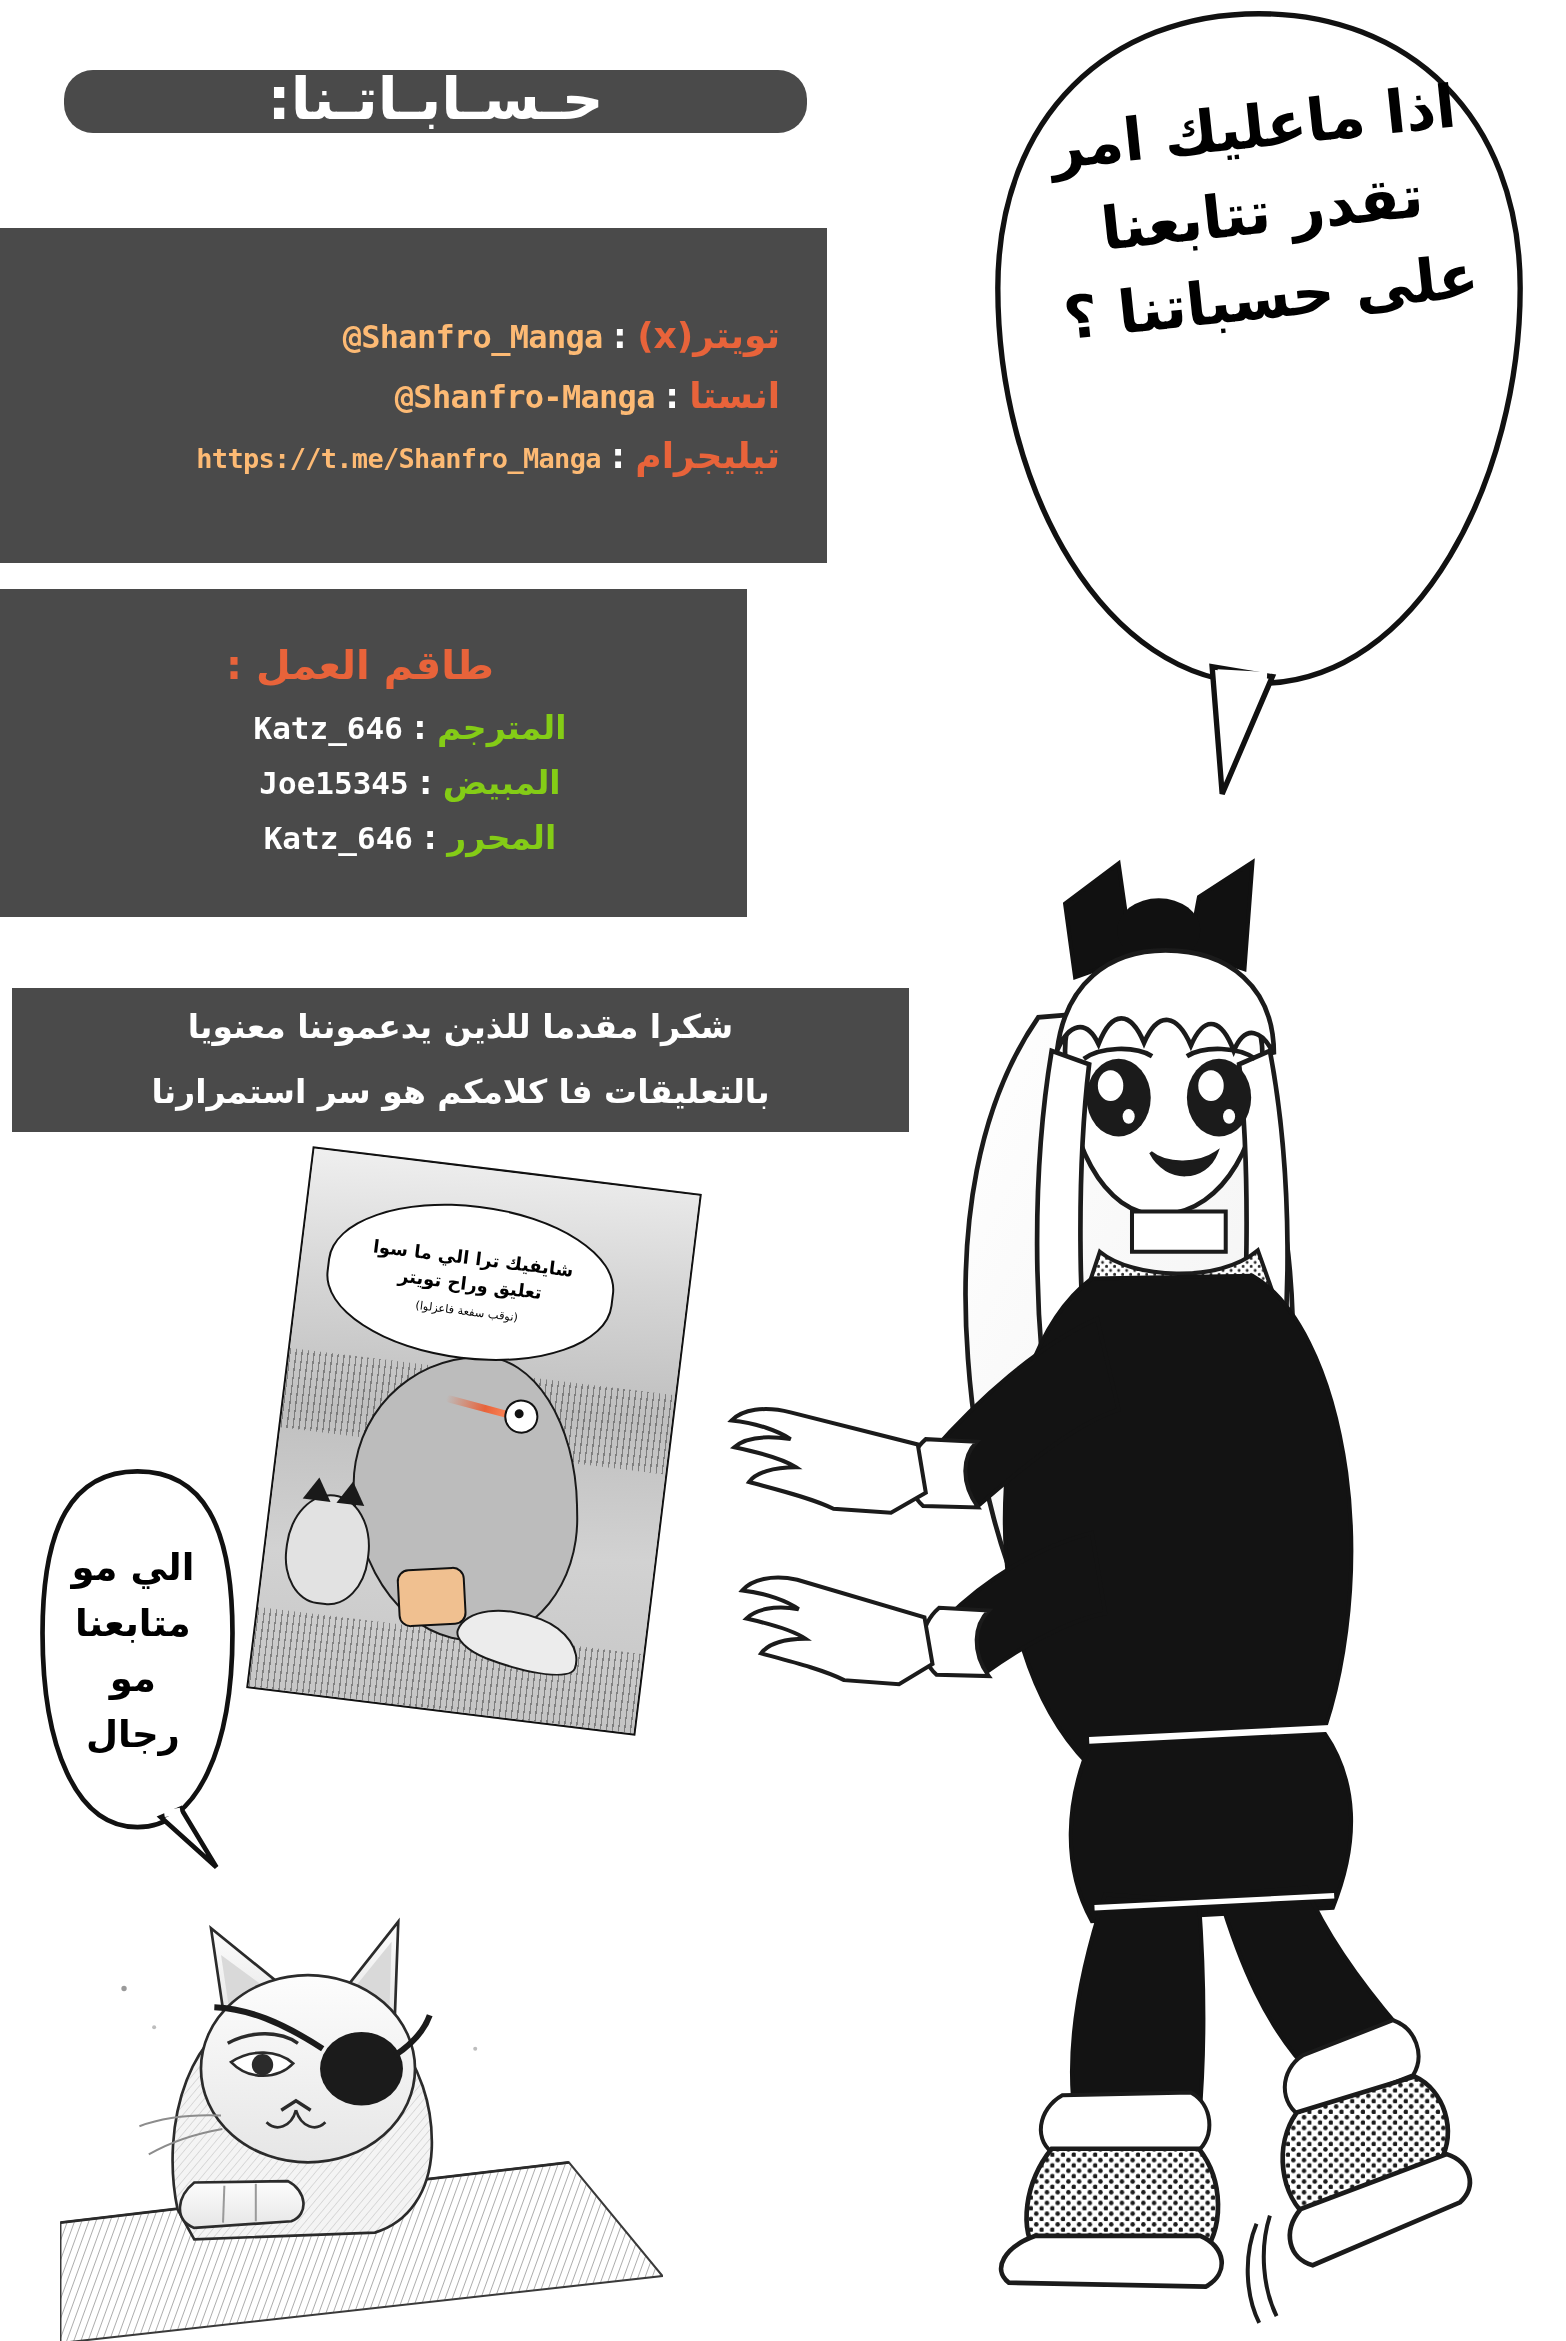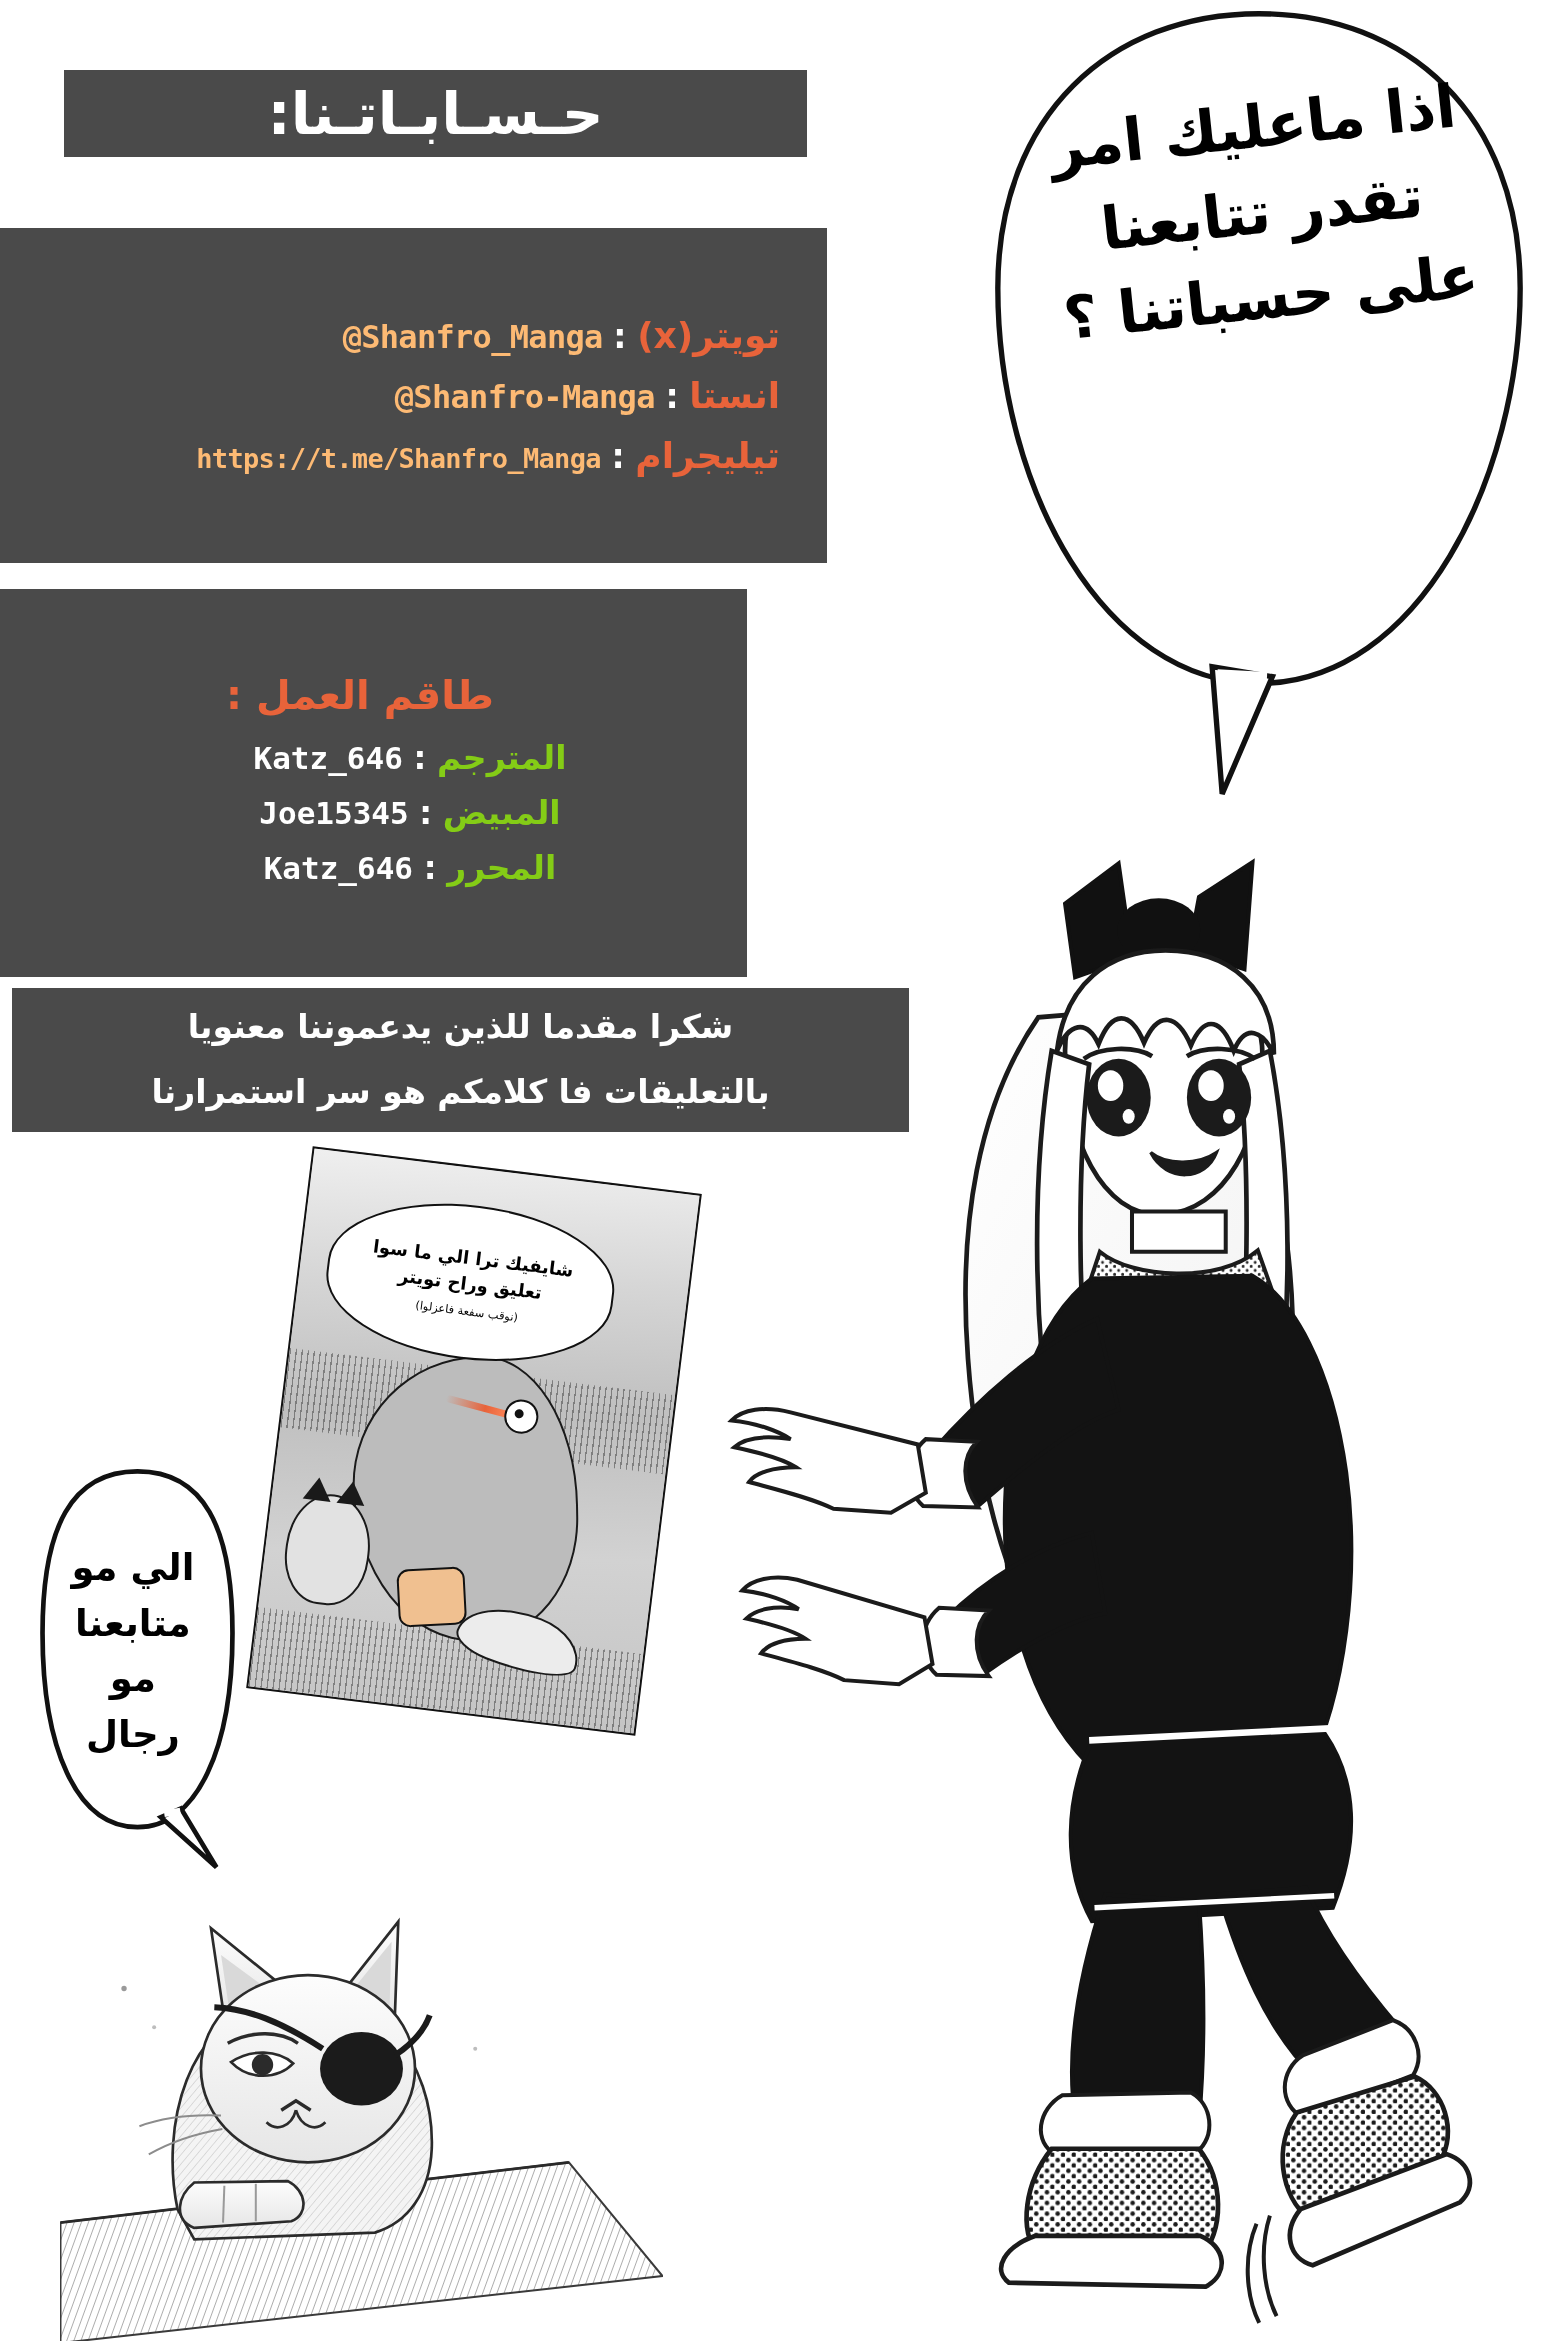--- a/index.html
+++ b/index.html
@@ -20,22 +20,22 @@
   .rtl { direction: rtl; unicode-bidi: bidi-override; }
 
   
   .panel {
     background: #4a4a4a;
     color: #ffffff;
     box-sizing: border-box;
   }
 
   #accounts-title-panel {
-    left: 64px; top: 70px; width: 743px; height: 87px;
-    display: flex; align-items: center; justify-content: center;
+    left: 64px; top: 70px; width: 743px; height: 63px;
+    display: flex; justify-content: center; border-radius: 29px;
   }
   #accounts-title-panel .title-text {
     font-size: 58px;
     font-weight: bold;
     letter-spacing: 2.7px;
     line-height: 1;
   }
 
   #accounts-panel {
     left: 0px; top: 228px; width: 827px; height: 335px;
@@ -65,21 +65,21 @@
   .acct-value {
     color: #fdba74;
     font-size: 32px;
     font-weight: bold;
     font-family: "DejaVu Sans Mono", "Liberation Mono", monospace;
     letter-spacing: -0.7px;
   }
   .acct-value.small { font-size: 27px; margin-left: 37px; }
 
   #staff-panel {
-    left: 0px; top: 589px; width: 747px; height: 388px;
+    left: 0px; top: 589px; width: 747px; height: 328px;
     padding: 16px 47px 16px 40px;
     display: flex; flex-direction: column; justify-content: center;
   }
   #staff-title {
     color: #e8633a;
     font-size: 40px;
     font-weight: bold;
     direction: rtl;
     text-align: center;
     margin-bottom: 12px;

